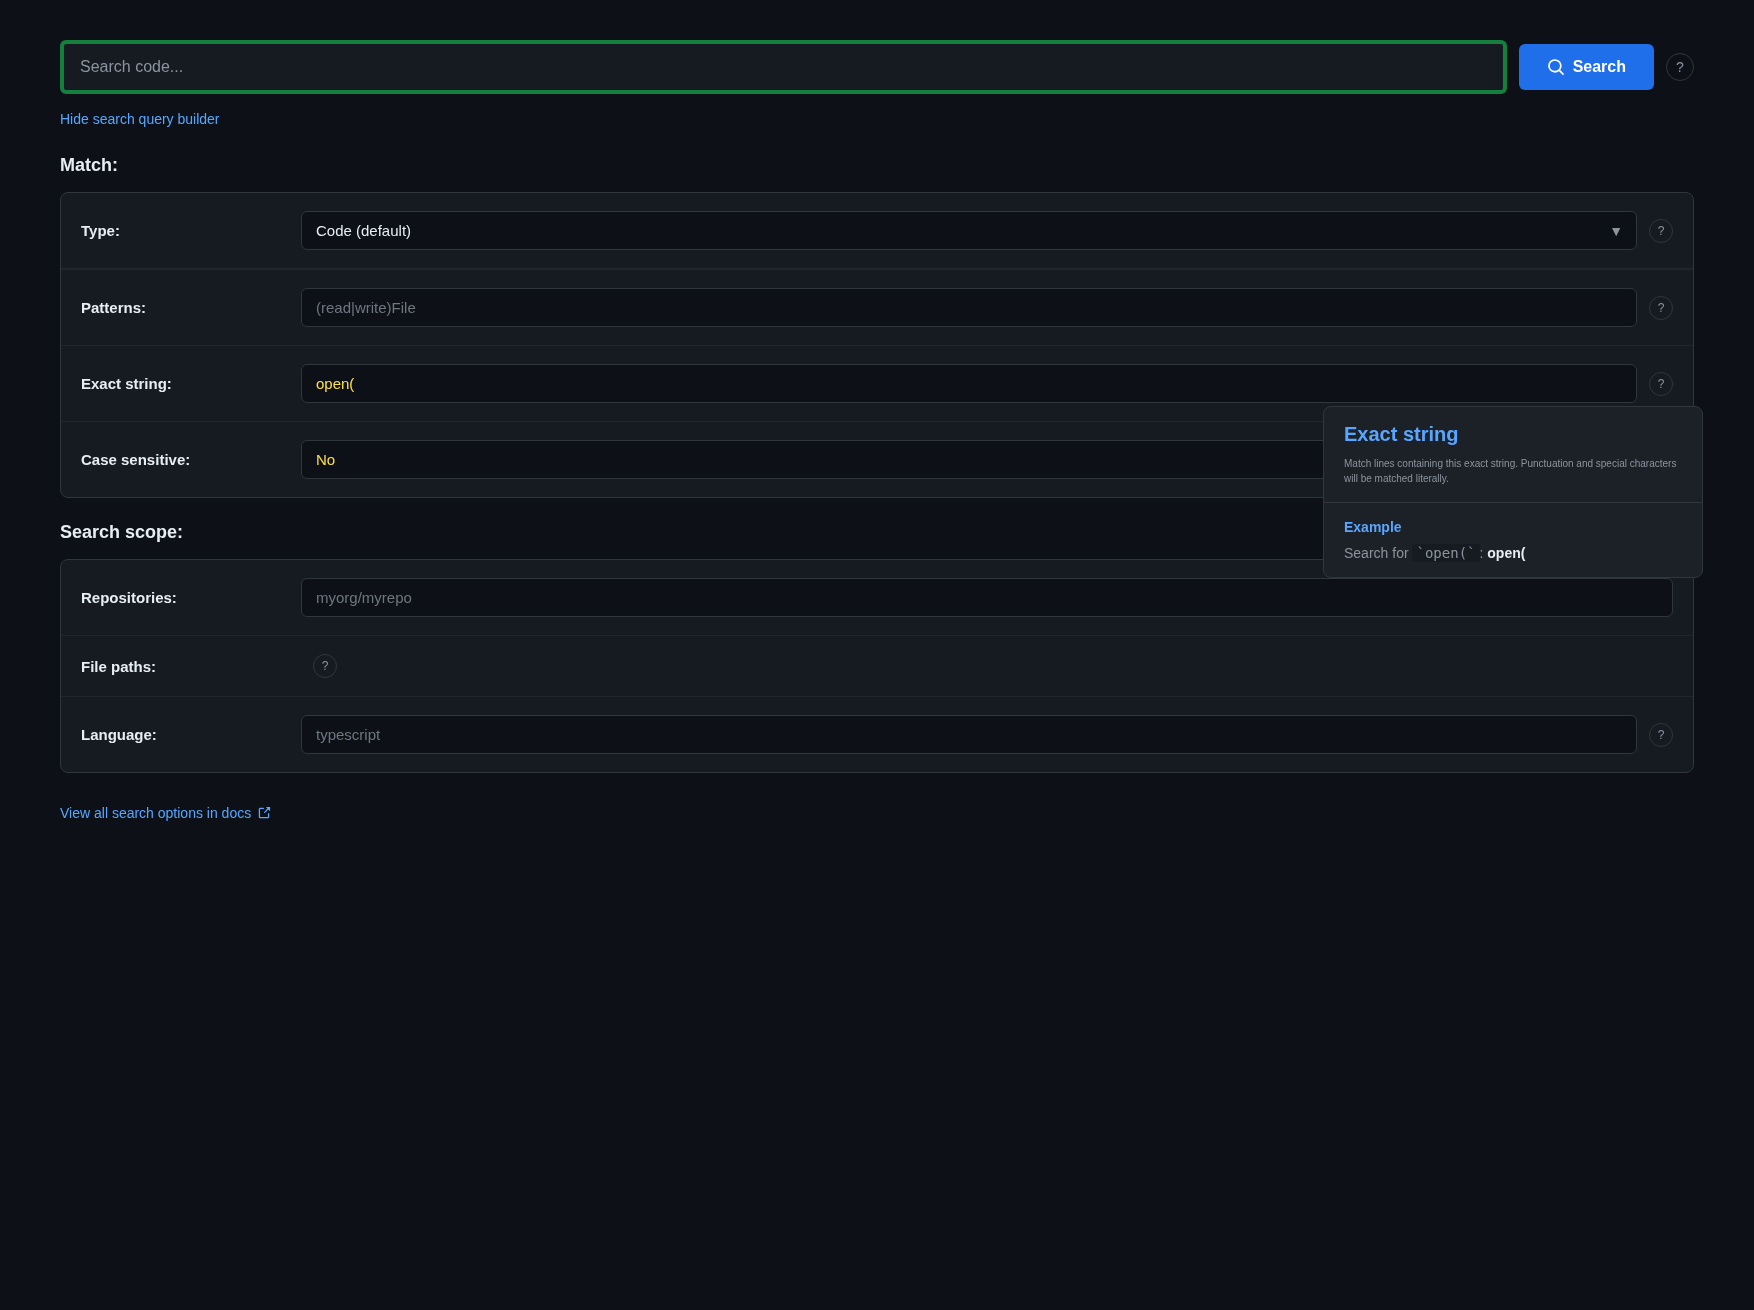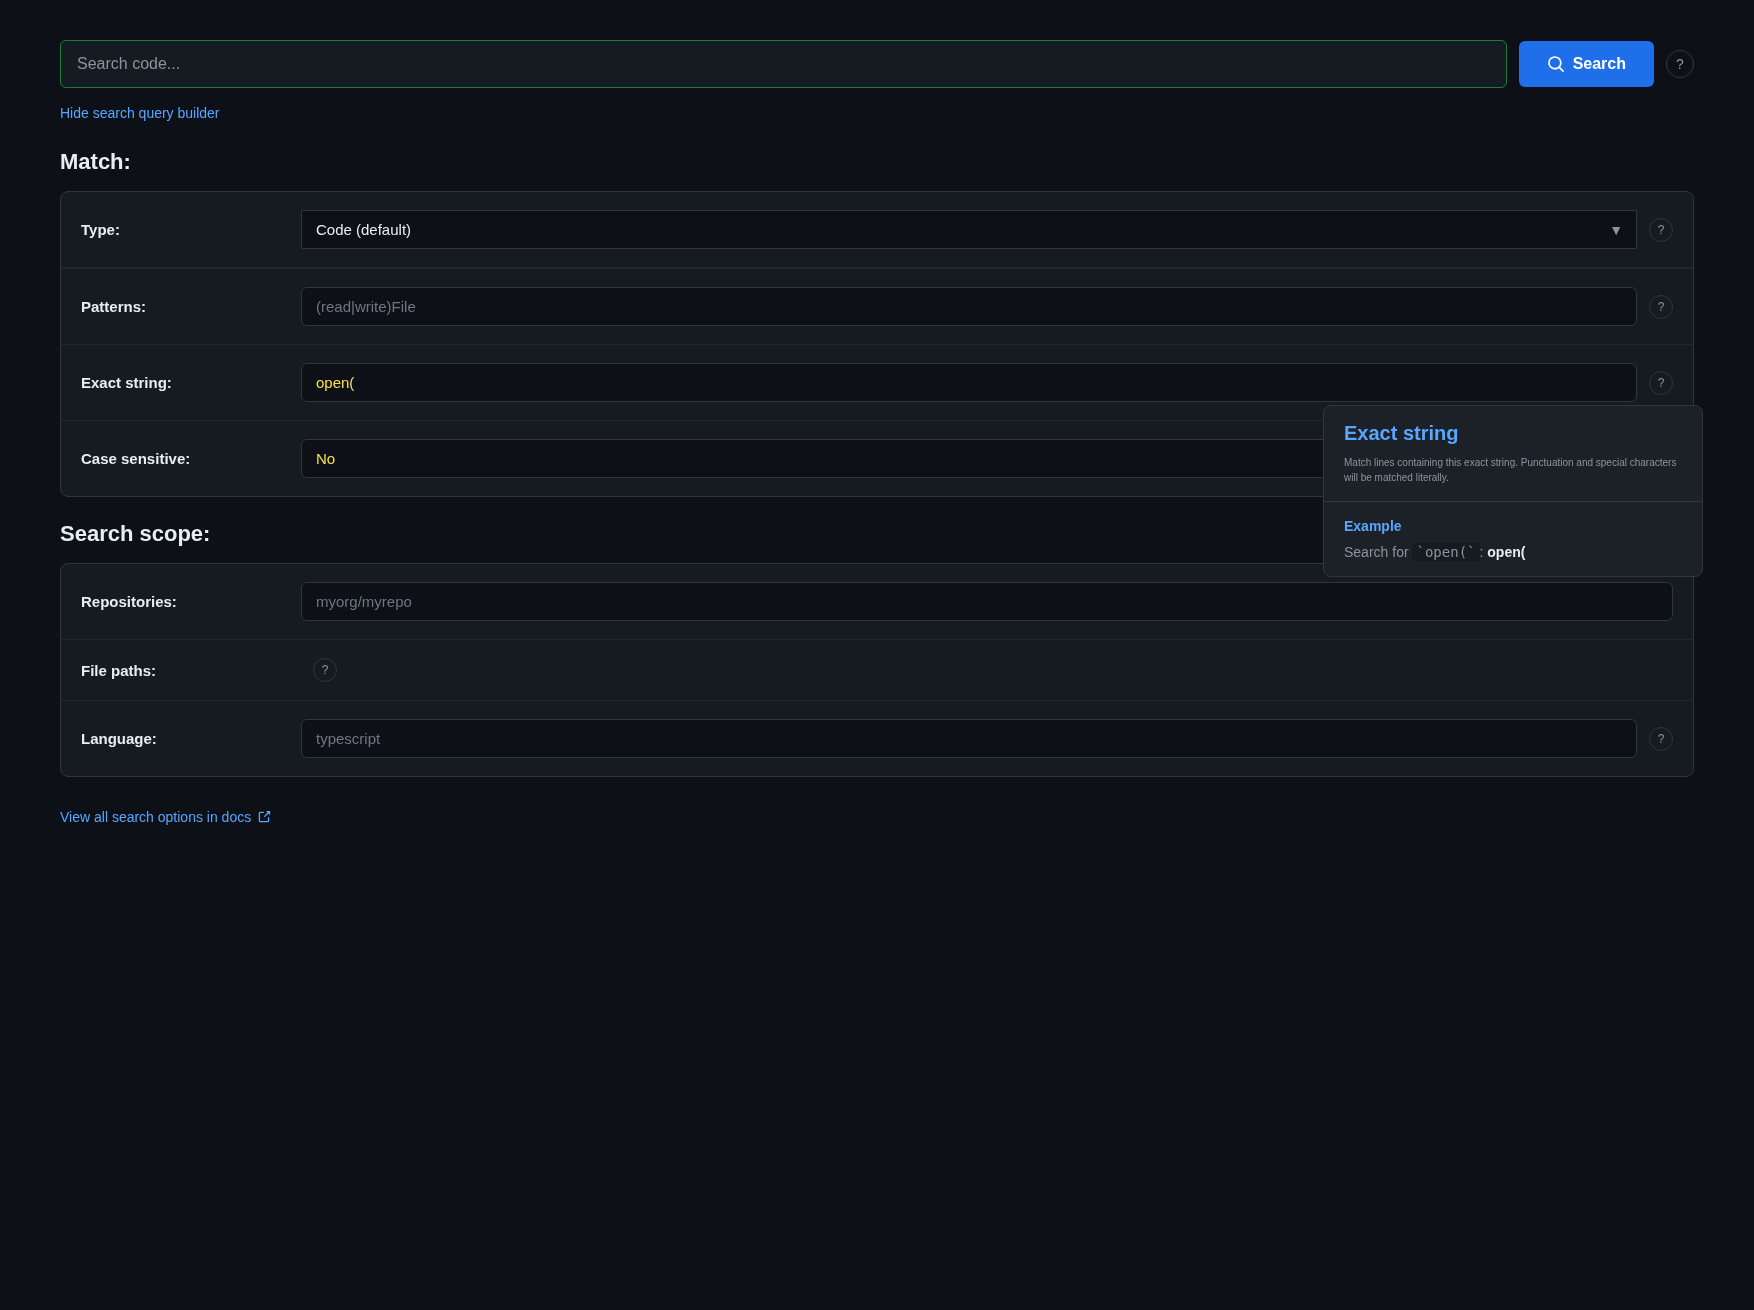--- a/index.html
+++ b/index.html
@@ -25,21 +25,21 @@
     }
 
     .search-input-wrapper {
       flex: 1;
       position: relative;
     }
 
     .search-input {
       width: 100%;
       background-color: #161b22;
-      border: 1px solid #15803d;
+      border: 4px solid #15803d;
       border-radius: 6px;
       color: #8b949e;
       font-size: 16px;
       padding: 14px 16px;
       outline: none;
     }
 
     .search-input::placeholder {
       color: #8b949e;
     }
@@ -80,21 +80,21 @@
 
     .hide-builder-link {
       color: #58a6ff;
       cursor: pointer;
       font-size: 14px;
       margin-bottom: 28px;
       display: inline-block;
     }
 
     .section-title {
-      font-size: 22px;
+      font-size: 18px;
       font-weight: 700;
       color: #e6edf3;
       margin-bottom: 16px;
     }
 
     .card {
       background-color: #161b22;
       border: 1px solid #30363d;
       border-radius: 8px;
       margin-bottom: 24px;
@@ -119,21 +119,21 @@
       color: #e6edf3;
       width: 220px;
       flex-shrink: 0;
       font-size: 15px;
     }
 
     .dropdown-select {
       width: 100%;
       background-color: #0d1117;
       border: 1px solid #30363d;
-      border-radius: 1px;
+      border-radius: 6px;
       color: #e6edf3;
       font-size: 15px;
       padding: 10px 58px 10px 14px;
       appearance: none;
       cursor: pointer;
       outline: none;
     }
 
     .dropdown-wrapper {
       position: relative;

